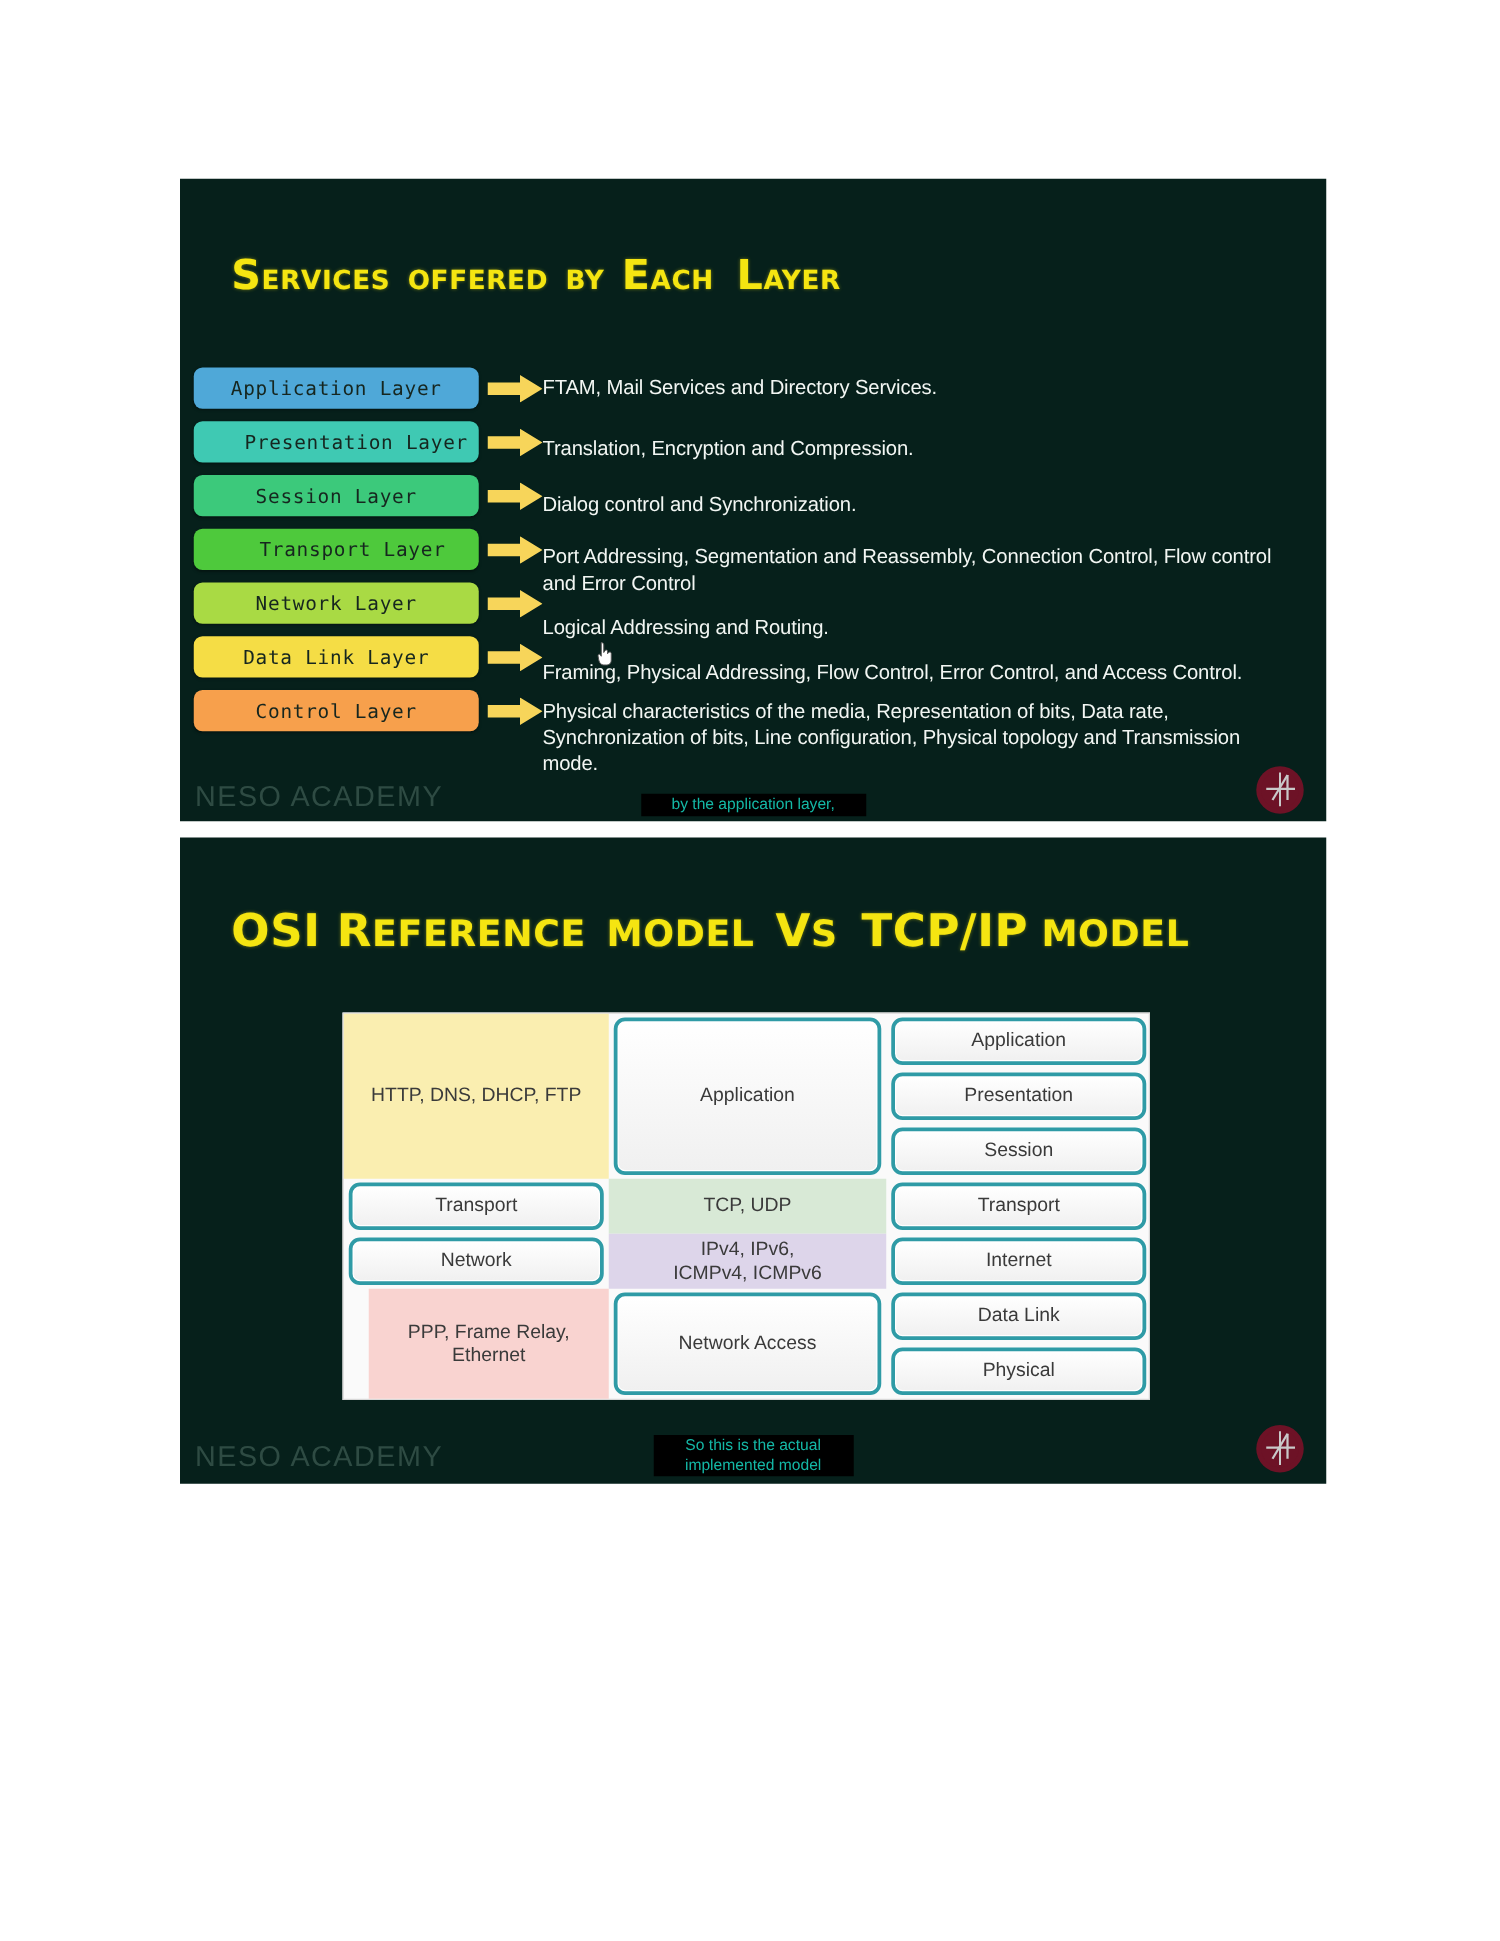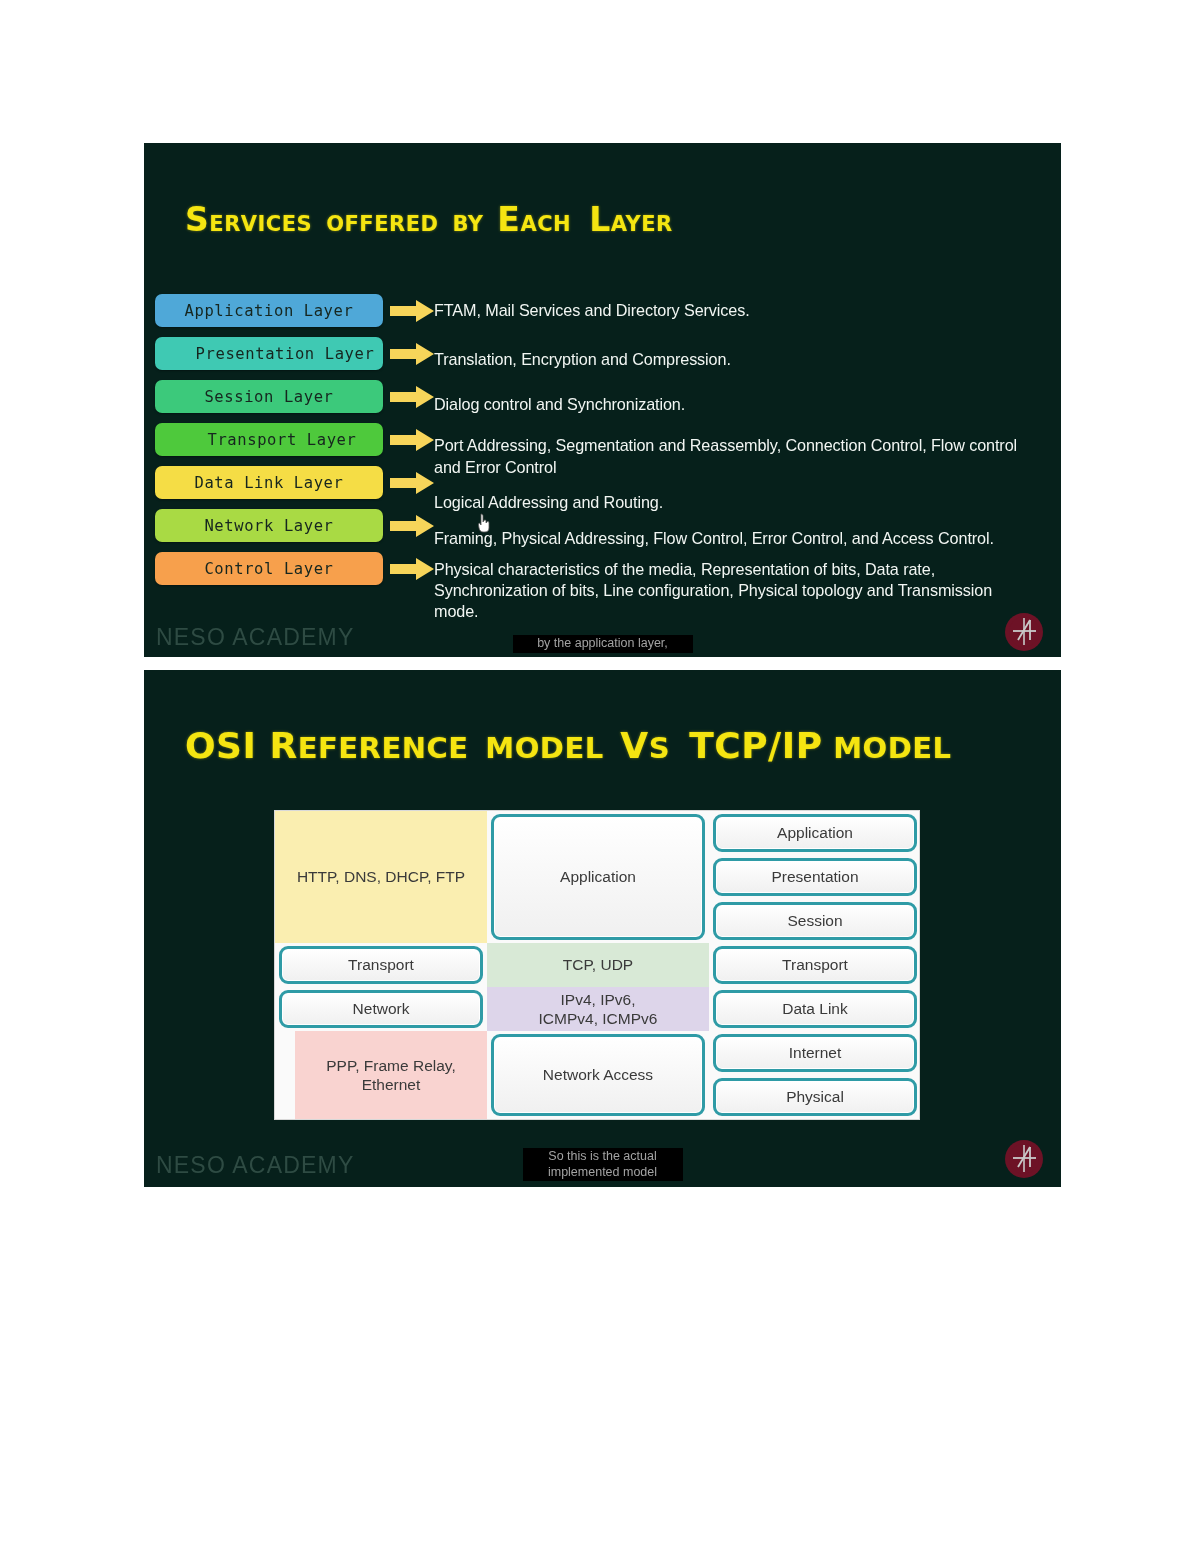--- a/index.html
+++ b/index.html
@@ -105,21 +105,21 @@
   .desc.d0 { margin-top: 10px; }
   .desc.d1 { margin-top: 28px; }
   .desc.d2 { margin-top: 23px; }
   .desc.d3 { margin-top: 20px; }
   .desc.d4 { margin-top: 14px; }
   .desc.d5 { margin-top: 15px; }
   .desc.d6 { margin-top: 9px; }
 
   .subtitle-cap {
     position: absolute;
-    color: #a3a3a3;
+    color: #14b8a6;
     background: #000000;
     font-size: 12.5px;
     font-family: "Liberation Sans", sans-serif;
     padding: 1px 3px;
     line-height: 1.25;
     text-align: center;
     white-space: pre-line;
   }
   #cap-services { left: 0; right: 0; margin: 0 auto; width: 180px; top: 492px; }
   #cap-osi { left: 0; right: 0; margin: 0 auto; width: 160px; top: 478px; }
@@ -185,22 +185,22 @@
       <span class="sc">BY&nbsp;</span>
       <span class="cap">E</span><span class="sc">ACH</span>
       <span class="cap">&nbsp;L</span><span class="sc">AYER</span>
     </div>
 
     <div class="layer-col">
       <div class="layer-box" style="background: rgb(79, 168, 216);">Application Layer</div>
       <div class="layer-box" style="background: rgb(63, 201, 179); padding-left: 32px;">Presentation Layer</div>
       <div class="layer-box" style="background: rgb(60, 201, 123);">Session Layer</div>
       <div class="layer-box" style="background: rgb(78, 201, 60); padding-left: 26px;">Transport Layer</div>
+      <div class="layer-box" style="background: rgb(169, 218, 68);">Network Layer</div>
       <div class="layer-box" style="background: rgb(245, 221, 69);">Data Link Layer</div>
-      <div class="layer-box" style="background: rgb(169, 218, 68);">Network Layer</div>
       <div class="layer-box" style="background: rgb(247, 160, 76);">Control Layer</div>
     </div>
 
     <div class="arrow-col">
       <div class="arrow">
           <svg viewBox="0 0 44 22">
             <path d="M0 6 L26 6 L26 0 L44 11 L26 22 L26 16 L0 16 Z" fill="#f7d55a"></path>
           </svg>
         </div>
       <div class="arrow">
@@ -300,25 +300,25 @@
       <div class="cellpad">
         <div class="osi-box">Transport</div>
       </div>
 
       <div class="cellpad">
         <div class="osi-box">Network</div>
       </div>
       <div class="proto-cell pc-ip cellpad">IPv4, IPv6,
 ICMPv4, ICMPv6</div>
       <div class="cellpad">
+        <div class="osi-box">Internet</div>
+      </div>
+
+      <div class="cellpad">
         <div class="osi-box">Data Link</div>
-      </div>
-
-      <div class="cellpad">
-        <div class="osi-box">Internet</div>
       </div>
       <div class="proto-cell pc-net cellpad" style="grid-row: 6 / span 2;">PPP, Frame Relay,
 Ethernet</div>
       <div class="cellpad" style="grid-row: 6 / span 2;">
         <div class="osi-box">Network Access</div>
       </div>
 
       <div class="cellpad">
         <div class="osi-box">Physical</div>
       </div>

